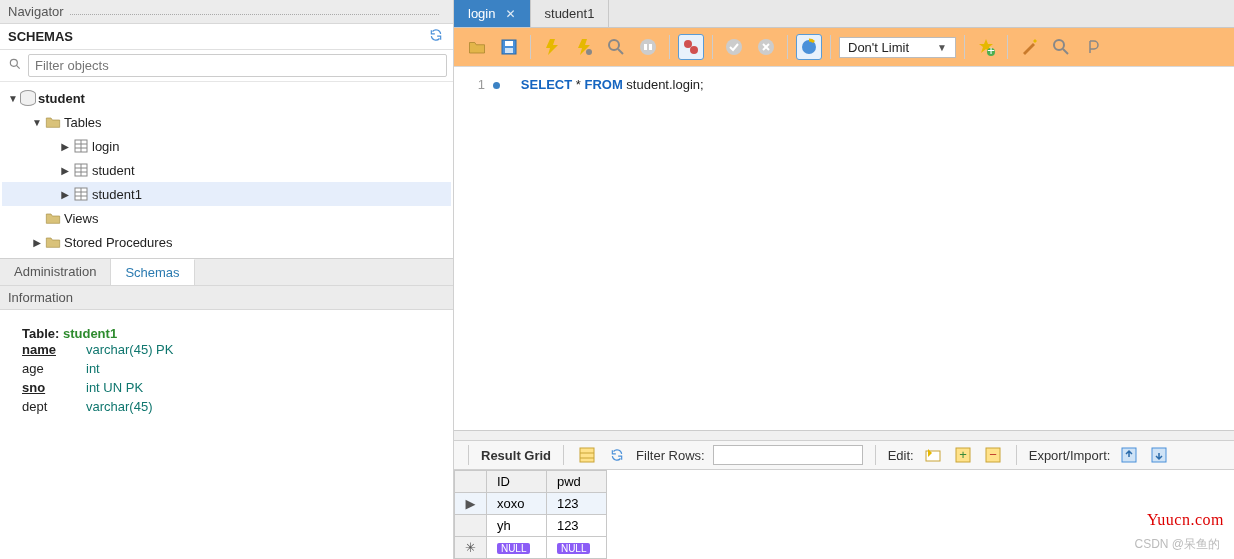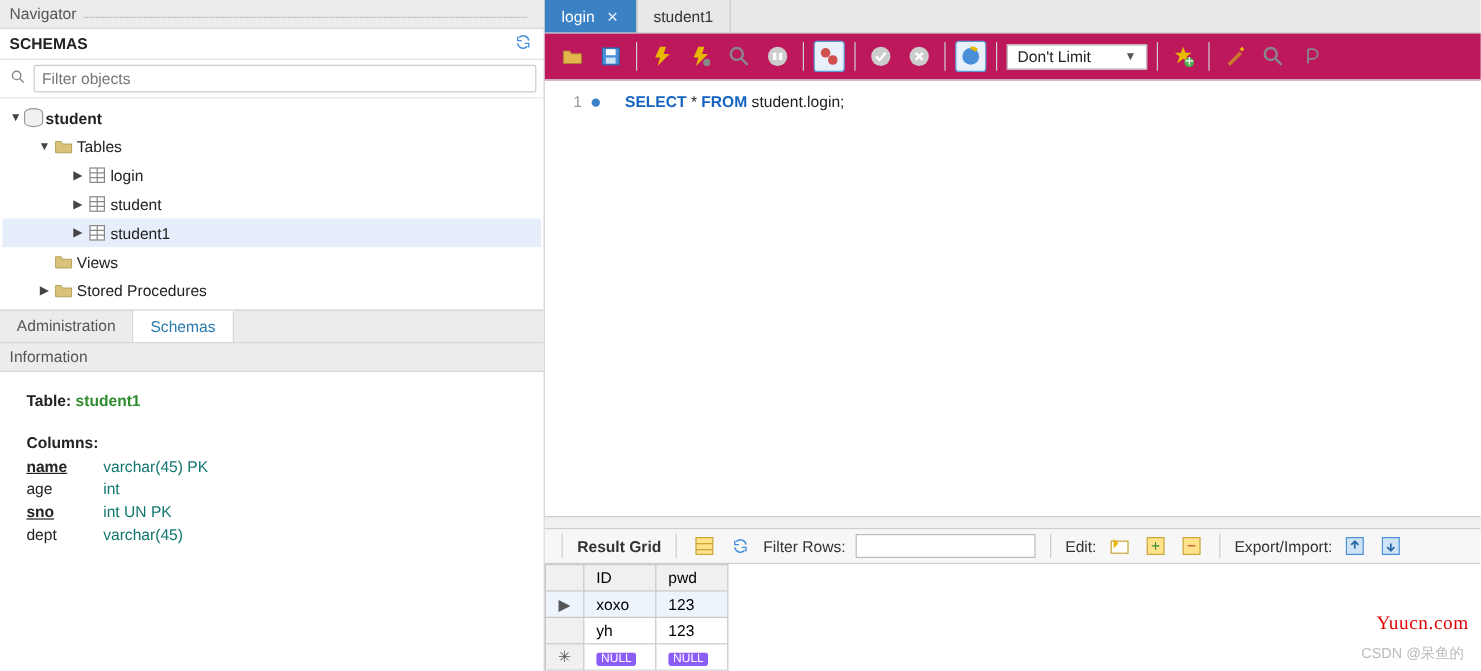--- a/index.html
+++ b/index.html
@@ -40,21 +40,21 @@
 .pk { text-decoration: underline; font-weight: bold; }
 .col-type { color: #0f766e; }
 
 
 .right-panel { flex: 1; display: flex; flex-direction: column; min-width: 0; }
 .ed-tabs { display: flex; background: #e8e8e8; border-bottom: 1px solid #c8c8c8; height: 28px; align-items: stretch; }
 .ed-tab { display: flex; align-items: center; padding: 0 14px; font-size: 13px; gap: 10px; border-right: 1px solid #c8c8c8; cursor: pointer; color: #333; }
 .ed-tab.active { background: #3b82c4; color: #fff; }
 .ed-tab .x { color: inherit; opacity: .85; font-size: 12px; }
 
-.toolbar { display: flex; align-items: center; gap: 6px; padding: 6px 10px; border-bottom: 1px solid #d8d8d8; background: #be185d; flex-wrap: nowrap; }
+.toolbar { display: flex; align-items: center; gap: 6px; padding: 6px 10px; border-bottom: 1px solid #d8d8d8; background: #fdba74; flex-wrap: nowrap; }
 .tb-btn { width: 26px; height: 26px; border: 1px solid transparent; border-radius: 3px; display:flex; align-items:center; justify-content:center; cursor:pointer; background:transparent; }
 .tb-sep { width: 1px; height: 24px; background: #ccc; margin: 0 2px; }
 .tb-btn.boxed { border: 1px solid #5a9bd5; background: #e8f1fb; }
 .limit-select { display:flex; align-items:center; border:1px solid #bbb; background:#fff; padding:2px 8px; gap:28px; font-size:13px; color:#222; cursor:pointer; }
 .limit-select .caret { font-size:10px; color:#555; }
 
 .editor { flex: 1; display: flex; padding-top: 8px; font-family: Consolas, monospace; font-size: 15px; min-height: 120px; }
 .gutter { width: 56px; text-align: right; color: #999; padding-right: 10px; user-select:none; }
 .gutter .ln { height: 20px; line-height: 20px; }
 .dot { display:inline-block; width:7px; height:7px; border-radius:50%; background:#3b82c4; margin-left:8px; vertical-align:middle; }
@@ -185,21 +185,20 @@
   </div>
 
   <div class="info-header">
     <span>Information</span>
     <span class="dots"></span>
   </div>
   <div class="info-body">
     <div>
       <span class="tbl-label">Table: </span><span class="tbl-name">student1</span>
     </div>
-    <div class="cols-title">Columns:</div>
     <div class="col-row">
         <span class="col-name pk">name</span>
         <span class="col-type">varchar(45) PK</span>
       </div>
     <div class="col-row">
         <span class="col-name">age</span>
         <span class="col-type">int</span>
       </div>
     <div class="col-row">
         <span class="col-name pk">sno</span>

